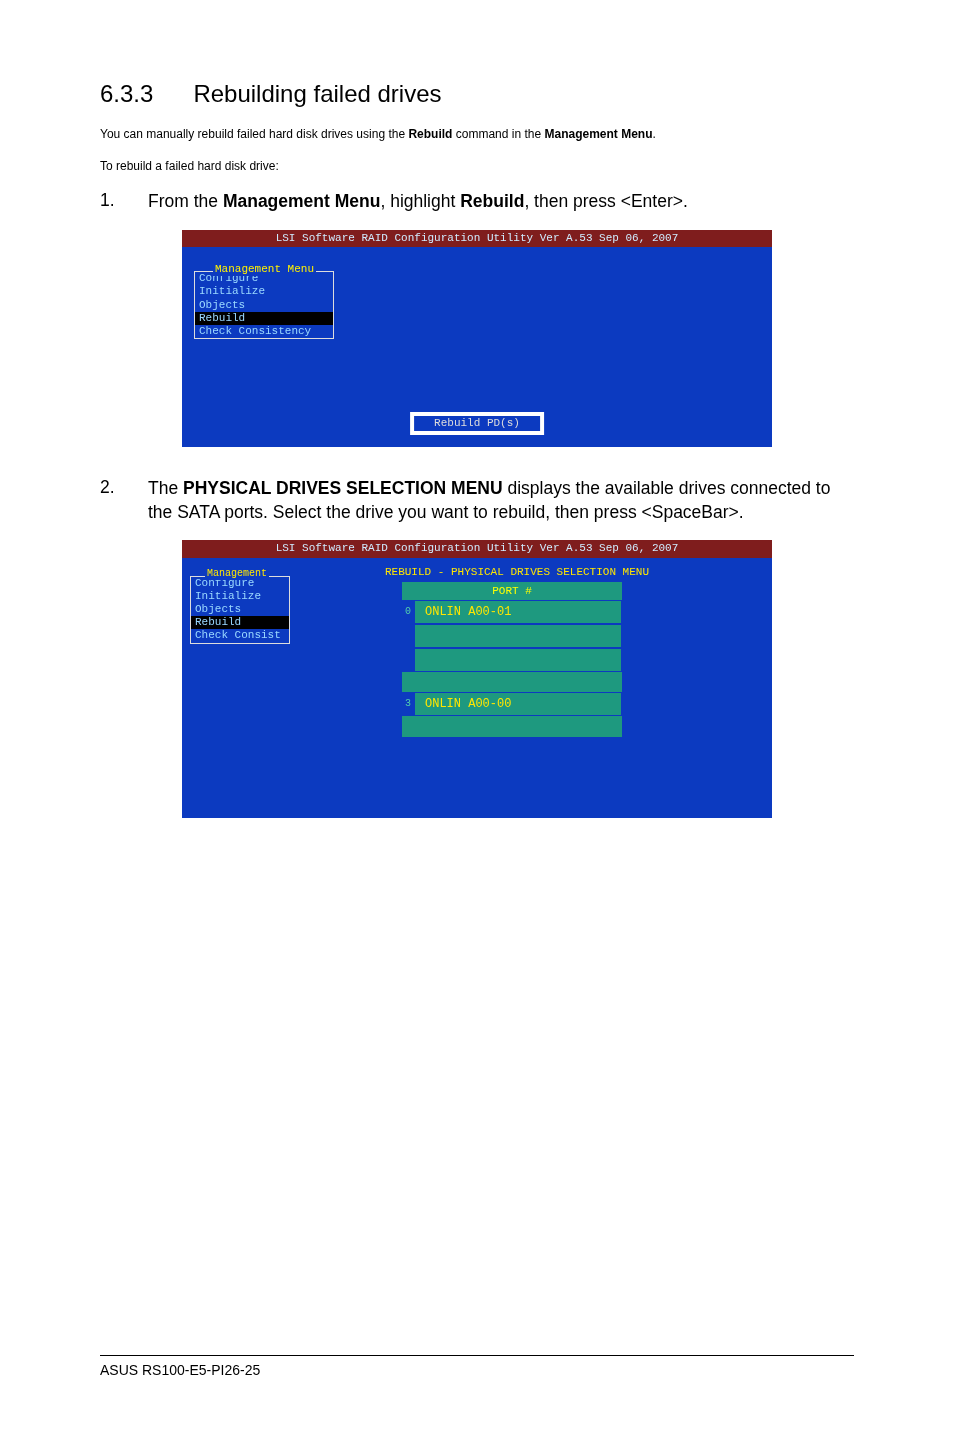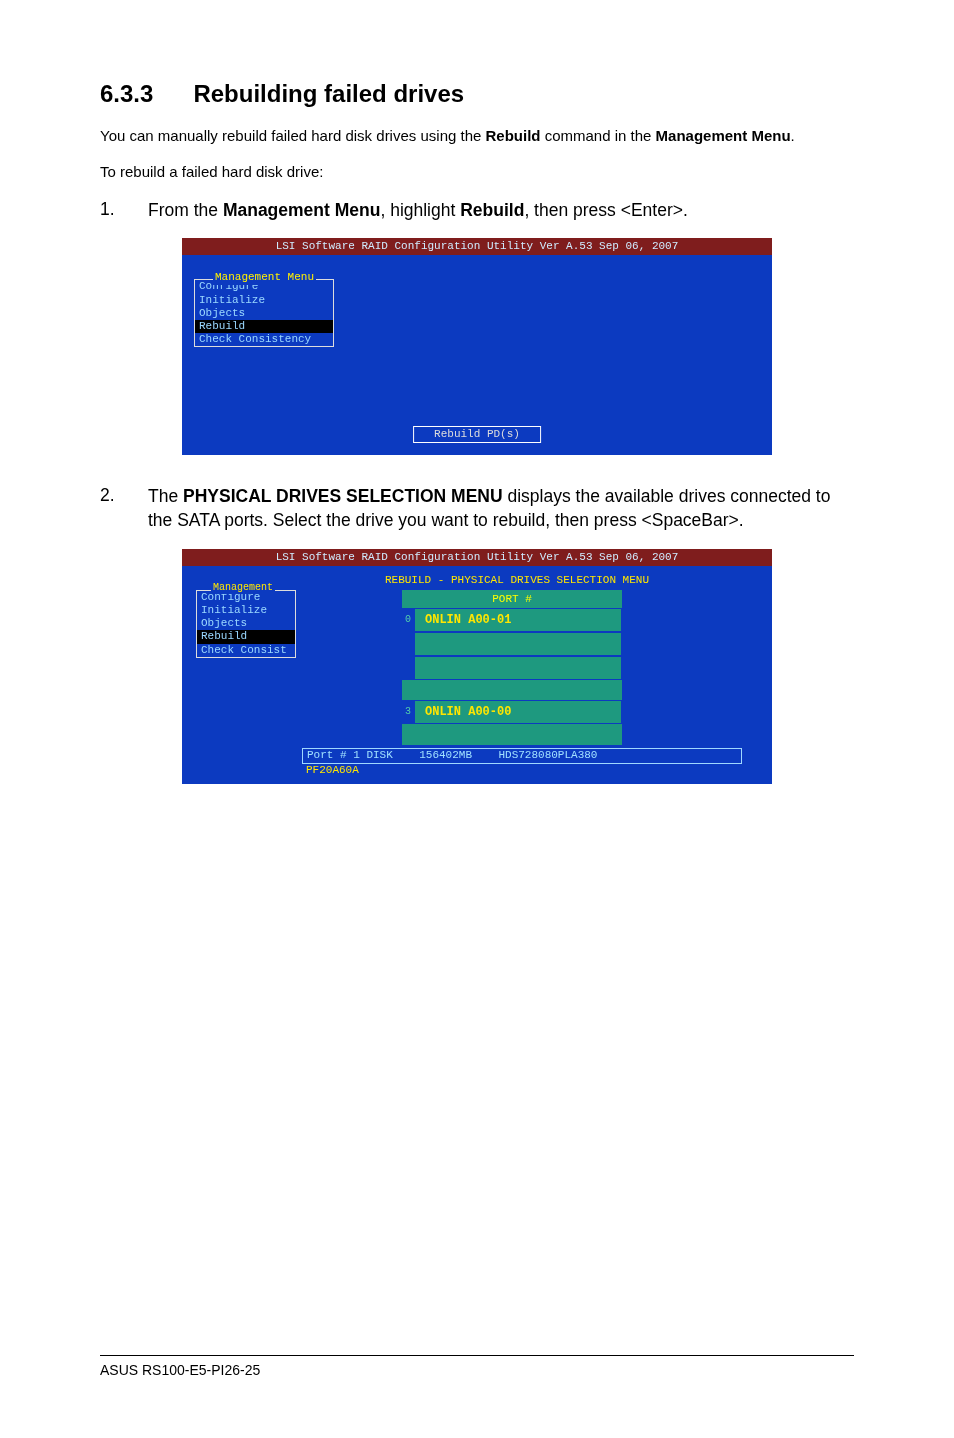--- a/index.html
+++ b/index.html
@@ -6,27 +6,27 @@
     body {
       background: #fff;
       font-family: Arial, Helvetica, sans-serif;
       width: 954px;
       height: 1438px;
       padding: 80px 100px 40px 100px;
       position: relative;
     }
     .section-heading {
       font-size: 24px;
-      font-weight: bold;
+      font-weight: normal;
       color: #000;
       margin-bottom: 18px;
     }
     .section-num { display: inline-block; margin-right: 40px; }
     .body-text {
-      font-size: 15px;
+      font-size: 12px;
       line-height: 1.35;
       margin-bottom: 16px;
       color: #000;
     }
     .list-row {
       display: flex;
       margin-bottom: 16px;
     }
     .list-num {
       width: 48px;
@@ -83,33 +83,33 @@
     }
     .mgmt-item.highlight {
       background: #000;
       color: #9ad8ff;
     }
     .rebuild-pd-box {
       position: absolute;
       left: 50%;
       transform: translateX(-50%);
       bottom: 12px;
-      border: 1px solid #ffffff;
+      border: 4px solid #ffffff;
       padding: 1px 20px;
       color: #ddd;
     }
     .term-footer {
       background: #084098;
       color: #bfe4ff;
       padding: 2px 4px;
       font-size: 11px;
       white-space: pre;
     }
     
-    .term2-body { height: 218px; padding: 8px; position: relative; }
+    .term2-body { height: 260px; padding: 2px; position: relative; }
     .rebuild-frame {
       position: absolute;
       left: 150px;
       top: 8px;
       width: 370px;
       height: 160px;
       border: 0;
     }
     .rebuild-frame-title {
       color: #ffe600;
@@ -146,21 +146,21 @@
       align-items: center;
       justify-content: center;
     }
     .drive-cell {
       flex: 1;
       height: 100%;
       border: 1px solid #0c3ac0;
       display: flex;
       align-items: center;
       padding-left: 10px;
-      font-weight: bold;
+      font-weight: normal;
       color: #ffe600;
       font-size: 12px;
     }
     .mgmt-box-sm {
       border: 1px solid #ddd;
       width: 100px;
       margin-top: 16px;
       margin-left: 6px;
       position: relative;
     }
@@ -275,24 +275,20 @@
       <div class="drive-row">
         <div class="drive-num"></div>
         <div class="drive-cell"></div>
       </div>
       <div class="drive-row" style="margin-top:20px;">
         <div class="drive-num">3</div>
         <div class="drive-cell">ONLIN A00-00</div>
       </div>
     </div>
 
-    <div class="disk-info-row">
-      <div class="disk-info-top">Port # 1 DISK    156402MB    HDS728080PLA380</div>
-      <div class="disk-info-bottom">PF20A60A</div>
-    </div>
 
   </div>
 </div>
 
 <div class="page-footer">
   <span>ASUS RS100-E5-PI2</span>
   <span>6-25</span>
 </div>
 
 </body></html>

